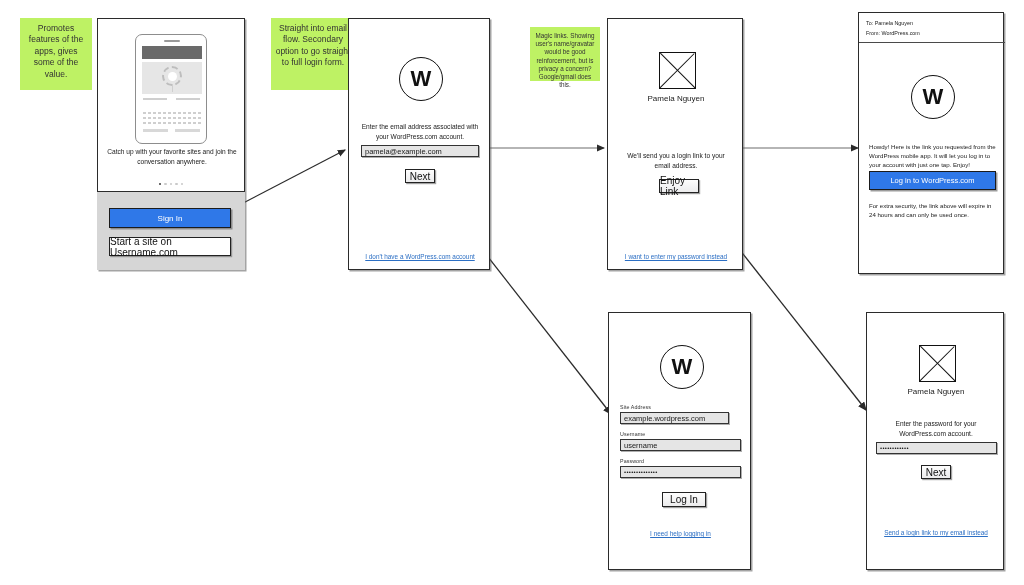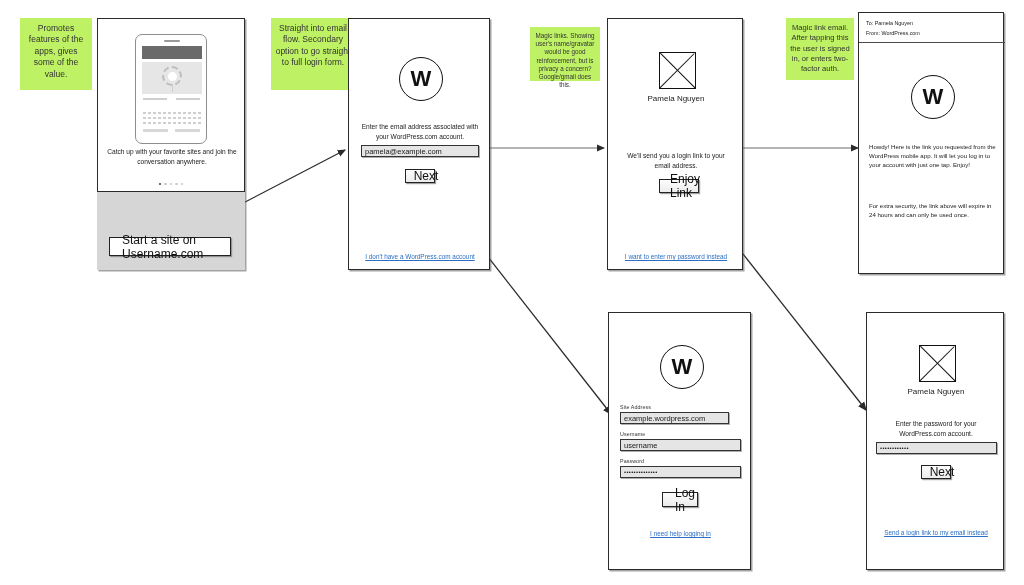--- a/index.html
+++ b/index.html
@@ -106,27 +106,26 @@
     position: absolute;
     font-size: 5.3px;
     color: #333;
     letter-spacing: .1px;
   }
   .btn {
     position: absolute;
     border: 1.2px solid #222;
     background: linear-gradient(#fdfdfd, #ececed);
     box-sizing: border-box;
-    font-size: 12px;
+    font-size: 10px;
     color: #111;
     display: flex;
     align-items: center;
     justify-content: center;
     box-shadow: 1.2px 1.2px 0 rgba(110,110,110,0.65);
-    padding-left: 12px;
   }
   .btn-primary {
     position: absolute;
     border: 1.4px solid #1b1b1b;
     background: #2f78e8;
     color: #ffffff;
     box-sizing: border-box;
     font-size: 8px;
     display: flex;
     align-items: center;
@@ -280,20 +279,21 @@
 
     <div class="dots" style="left:61px; top:164px;">
       <span class="dot active"></span>
       <span class="dot"></span>
       <span class="dot"></span>
       <span class="dot"></span>
       <span class="dot"></span>
     </div>
 
     <div class="gray-panel" style="left:-1px; top:172px; width:148px; height:79px;">
+      <div class="btn-primary" style="left:12px; top:16px; width:122px; height:20px;">Sign In</div>
       <div class="btn" style="left:12px; top:45px; width:122px; height:19px; background:#ffffff;">Start a site on Username.com</div>
     </div>
   </div>
 
   <div class="note" style="left:271px; top:18px; width:84px; height:72px;">Straight into email flow. Secondary option to go straight to full login form.</div>
 
   <div class="screen" style="left:348px; top:18px; width:142px; height:252px;">
 
     <div class="wlogo" style="position:absolute; left:50px; top:38px; width:42px; height:42px; font-size:22px;">W</div>
 
@@ -314,51 +314,51 @@
 
     <div class="ctext" style="left:0px; top:74px; width:136px; font-size:8px;">Pamela Nguyen</div>
 
     <div class="ctext" style="left:12px; top:132px; width:112px; font-size:6.6px;">We'll send you a login link to your email address.</div>
 
     <div class="btn" style="left:51px; top:160px; width:40px; height:14px;">Enjoy Link</div>
 
     <div class="link" style="left:0px; top:234px; width:136px;">I want to enter my password instead</div>
   </div>
 
-  <div class="note" style="left:786px; top:18px; width:68px; height:62px; font-size:7.6px;">Magic link email. After tapping this the user is signed in, or enters two-factor auth.</div>
 
   <div class="screen" style="left:858px; top:12px; width:146px; height:262px;">
 
     <div class="mail-head" style="left:0px; top:0px; width:146px; height:30px;">
       <div class="mail-line" style="left:7px; top:7px;">To: Pamela Nguyen</div>
       <div class="mail-line" style="left:7px; top:17px;">From: WordPress.com</div>
     </div>
 
     <div class="wlogo" style="position:absolute; left:52px; top:62px; width:42px; height:42px; font-size:22px;">W</div>
 
     <div class="ltext" style="left:10px; top:129px; width:128px; font-size:6.1px;">Howdy! Here is the link you requested from the WordPress mobile app. It will let you log in to your account with just one tap. Enjoy!</div>
 
+    <div class="btn-primary" style="left:10px; top:158px; width:127px; height:19px; font-size:7.5px;">Log in to WordPress.com</div>
 
     <div class="ltext" style="left:10px; top:188px; width:128px; font-size:6.1px;">For extra security, the link above will expire in 24 hours and can only be used once.</div>
   </div>
 
   <div class="screen" style="left:608px; top:312px; width:143px; height:258px;">
 
     <div class="wlogo" style="position:absolute; left:51px; top:32px; width:42px; height:42px; font-size:22px;">W</div>
 
     <div class="flabel" style="left:11px; top:91px;">Site Address</div>
     <div class="field" style="left:11px; top:99px; width:109px; height:12px;">example.wordpress.com</div>
 
     <div class="flabel" style="left:11px; top:118px;">Username</div>
     <div class="field" style="left:11px; top:126px; width:121px; height:12px;">username</div>
 
     <div class="flabel" style="left:11px; top:145px;">Password</div>
     <div class="field" style="left:11px; top:153px; width:121px; height:12px; font-size:6px; letter-spacing:0.3px;">••••••••••••••</div>
 
-    <div class="btn" style="left:53px; top:179px; width:36px; height:15px;">Log In</div>
+    <div class="btn" style="left:53px; top:179px; width:44px; height:15px;">Log In</div>
 
     <div class="link" style="left:0px; top:217px; width:143px;">I need help logging in</div>
   </div>
 
   <div class="screen" style="left:866px; top:312px; width:138px; height:258px;">
 
     <div class="avatar-x" style="position:absolute; left:52px; top:32px; width:35px; height:35px;"></div>
 
     <div class="ctext" style="left:0px; top:73px; width:138px; font-size:8px;">Pamela Nguyen</div>
 

